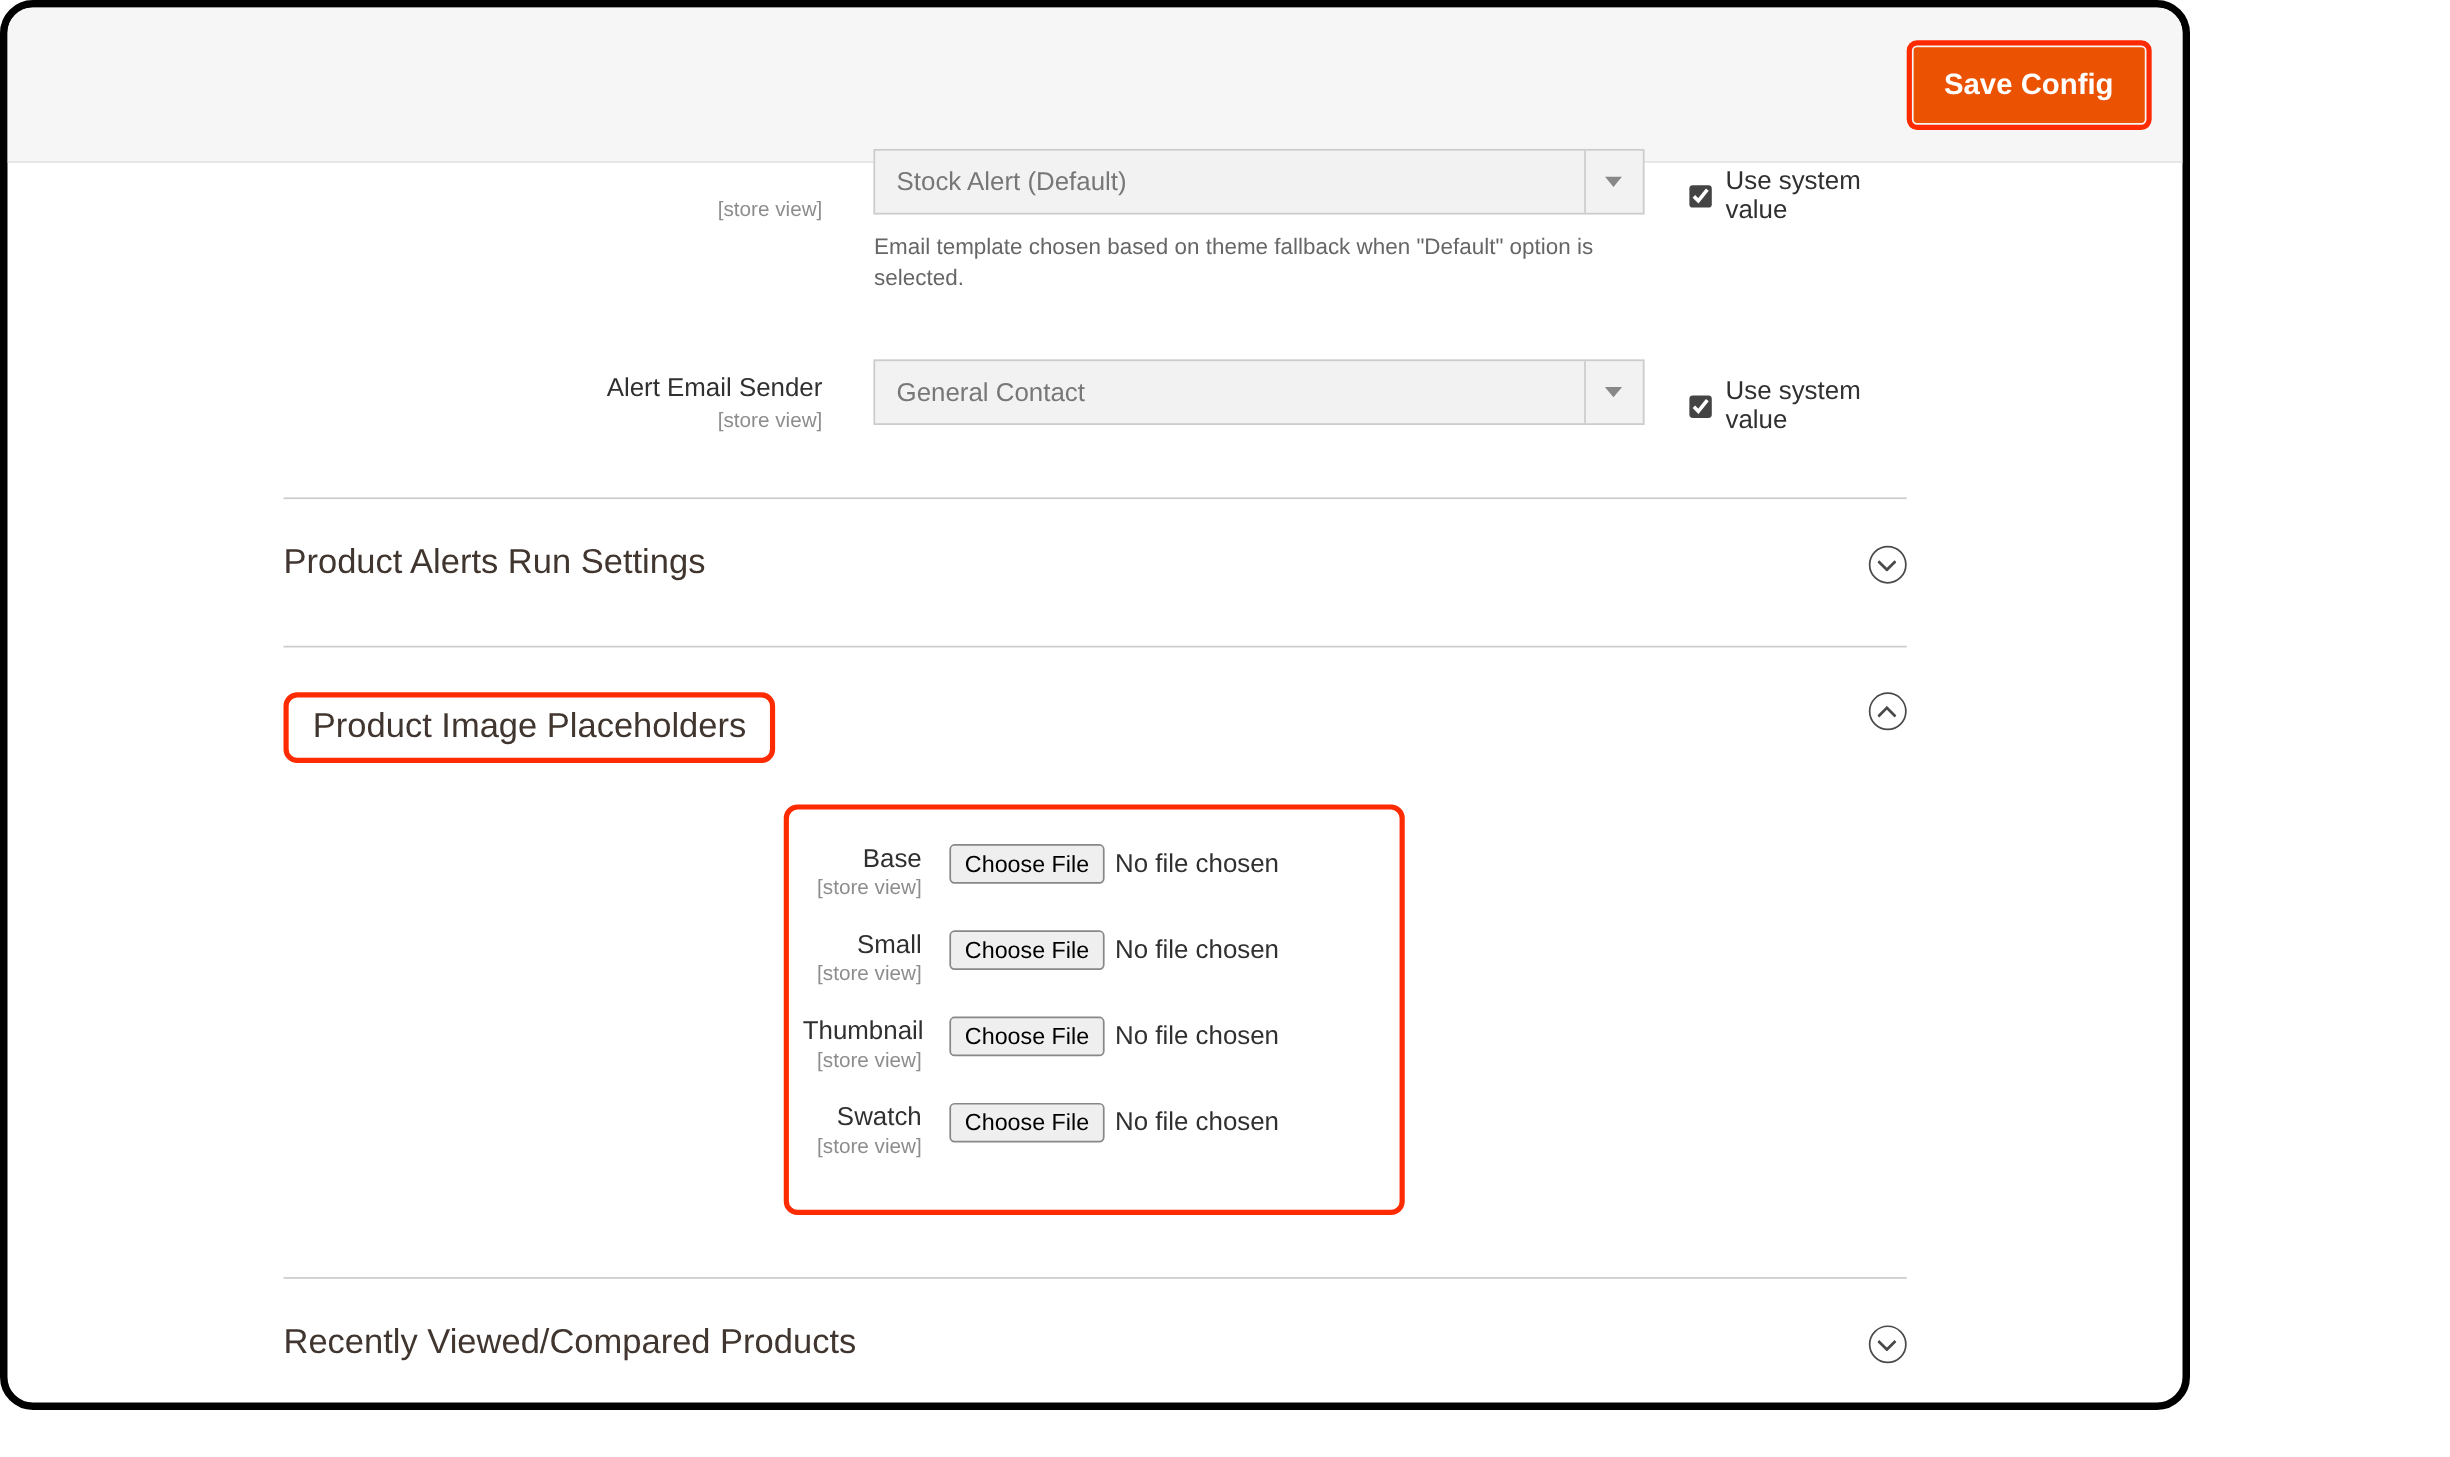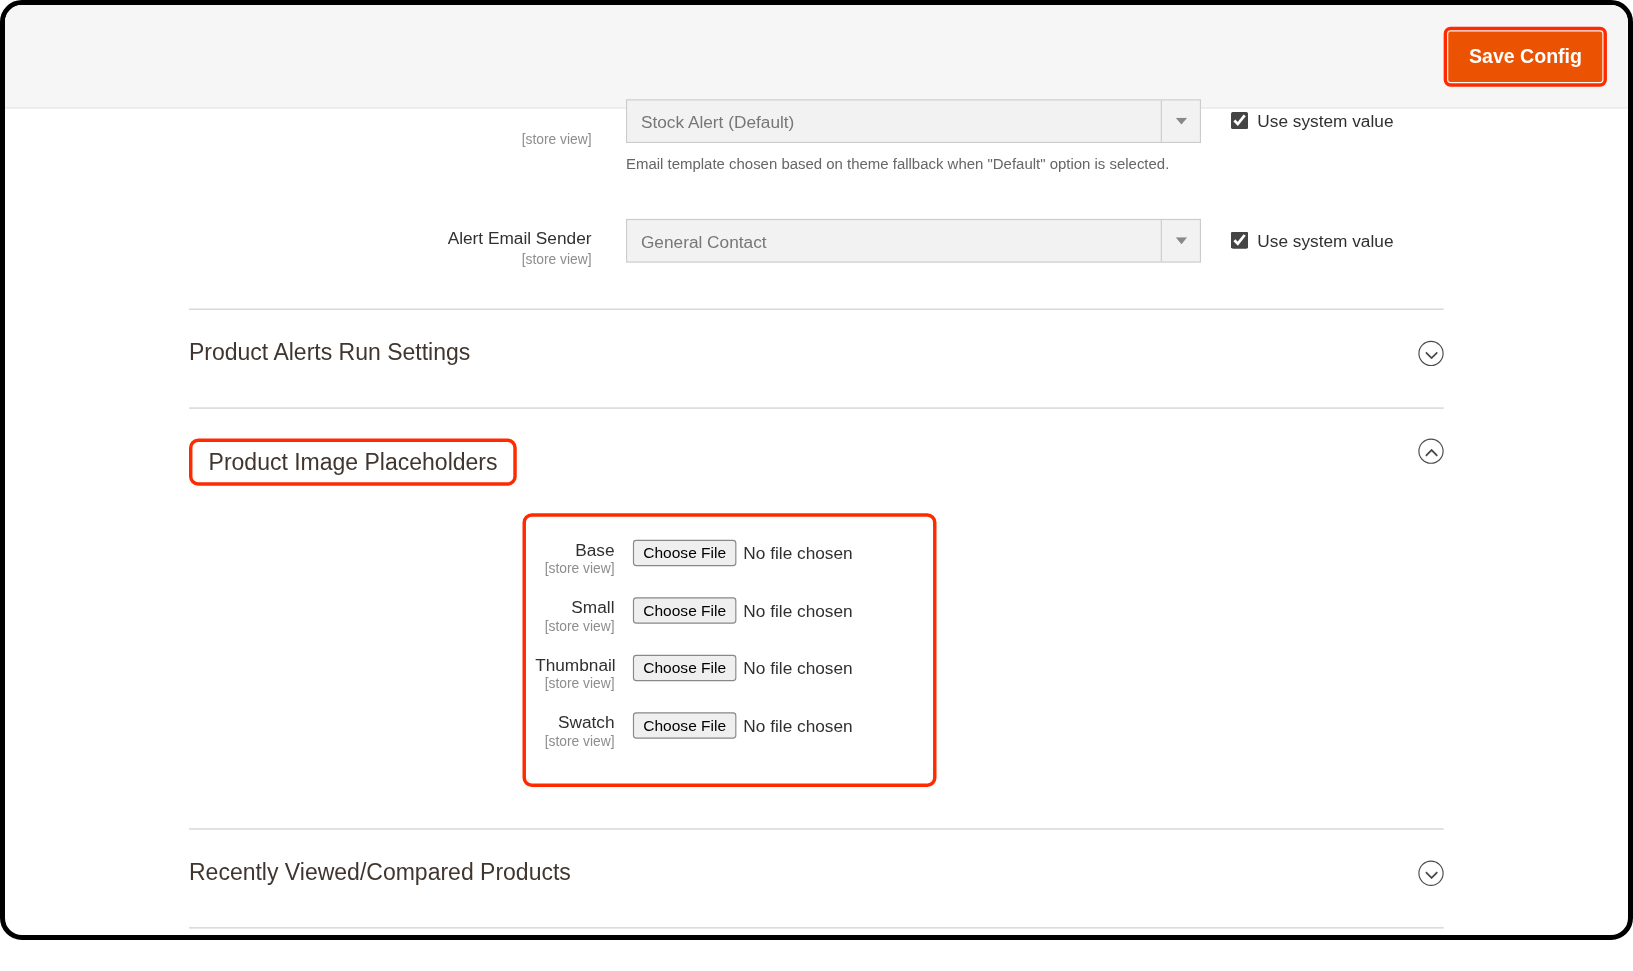--- a/index.html
+++ b/index.html
@@ -1,20 +1,20 @@
 <!DOCTYPE html>
 <html><head>
 <meta charset="utf-8">
 <style>
   * { box-sizing: border-box; }
   html, body { margin:0; padding:0; font-family: "Helvetica Neue", Arial, sans-serif; background:#fff; color:#333; }
   .outer { width:1633px; height:971px; position:relative; }
   
   .frame {
-    position:absolute; left:0; top:0; width:1633px; height:940px;
+    position:absolute; left:0; top:0; width:1460px; height:940px;
     border:5px solid #000; border-radius:22px; overflow:hidden; background:#fff;
   }
   .scale { transform: scale(1.15); transform-origin: top left; width: calc(100% / 1.15); }
 
   .topbar {
     height:90px; background:#f6f6f6; border-bottom:1px solid #e5e5e5;
     display:flex; justify-content:flex-end; align-items:center; padding:0 18px;
   }
   .save-wrap { border:3px solid #ff2b00; border-radius:6px; padding:1px; }
   .save-btn {

